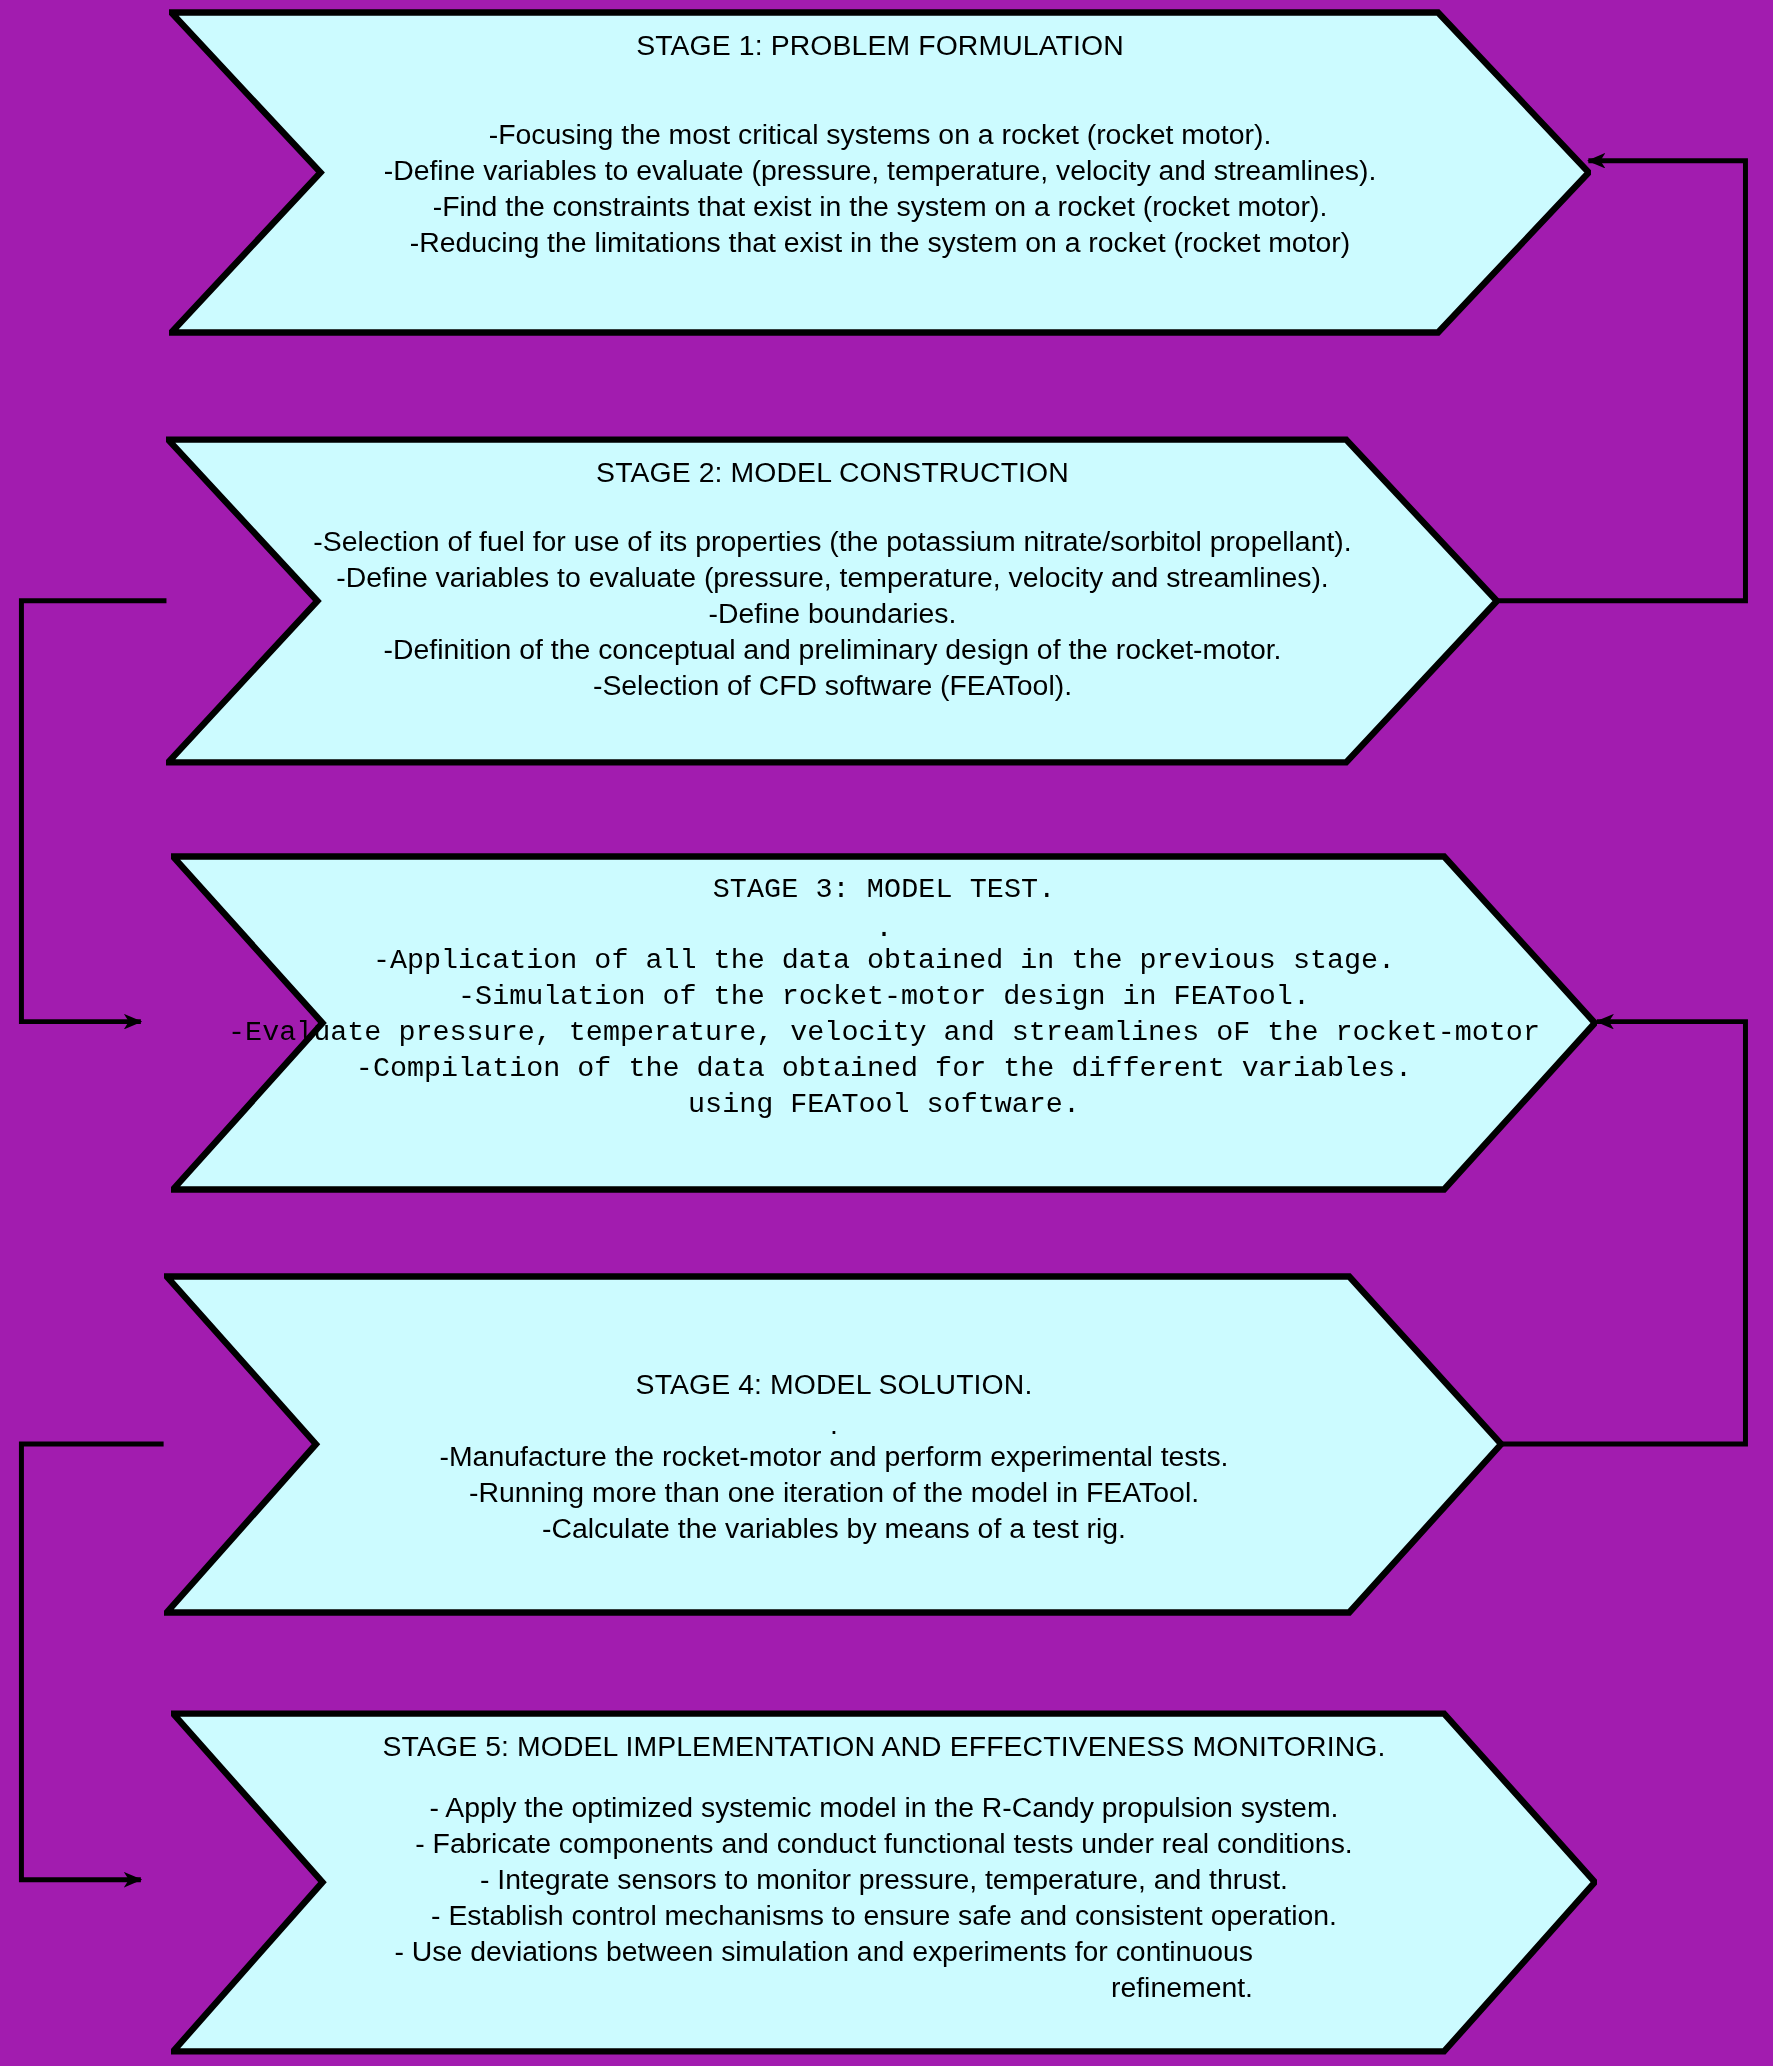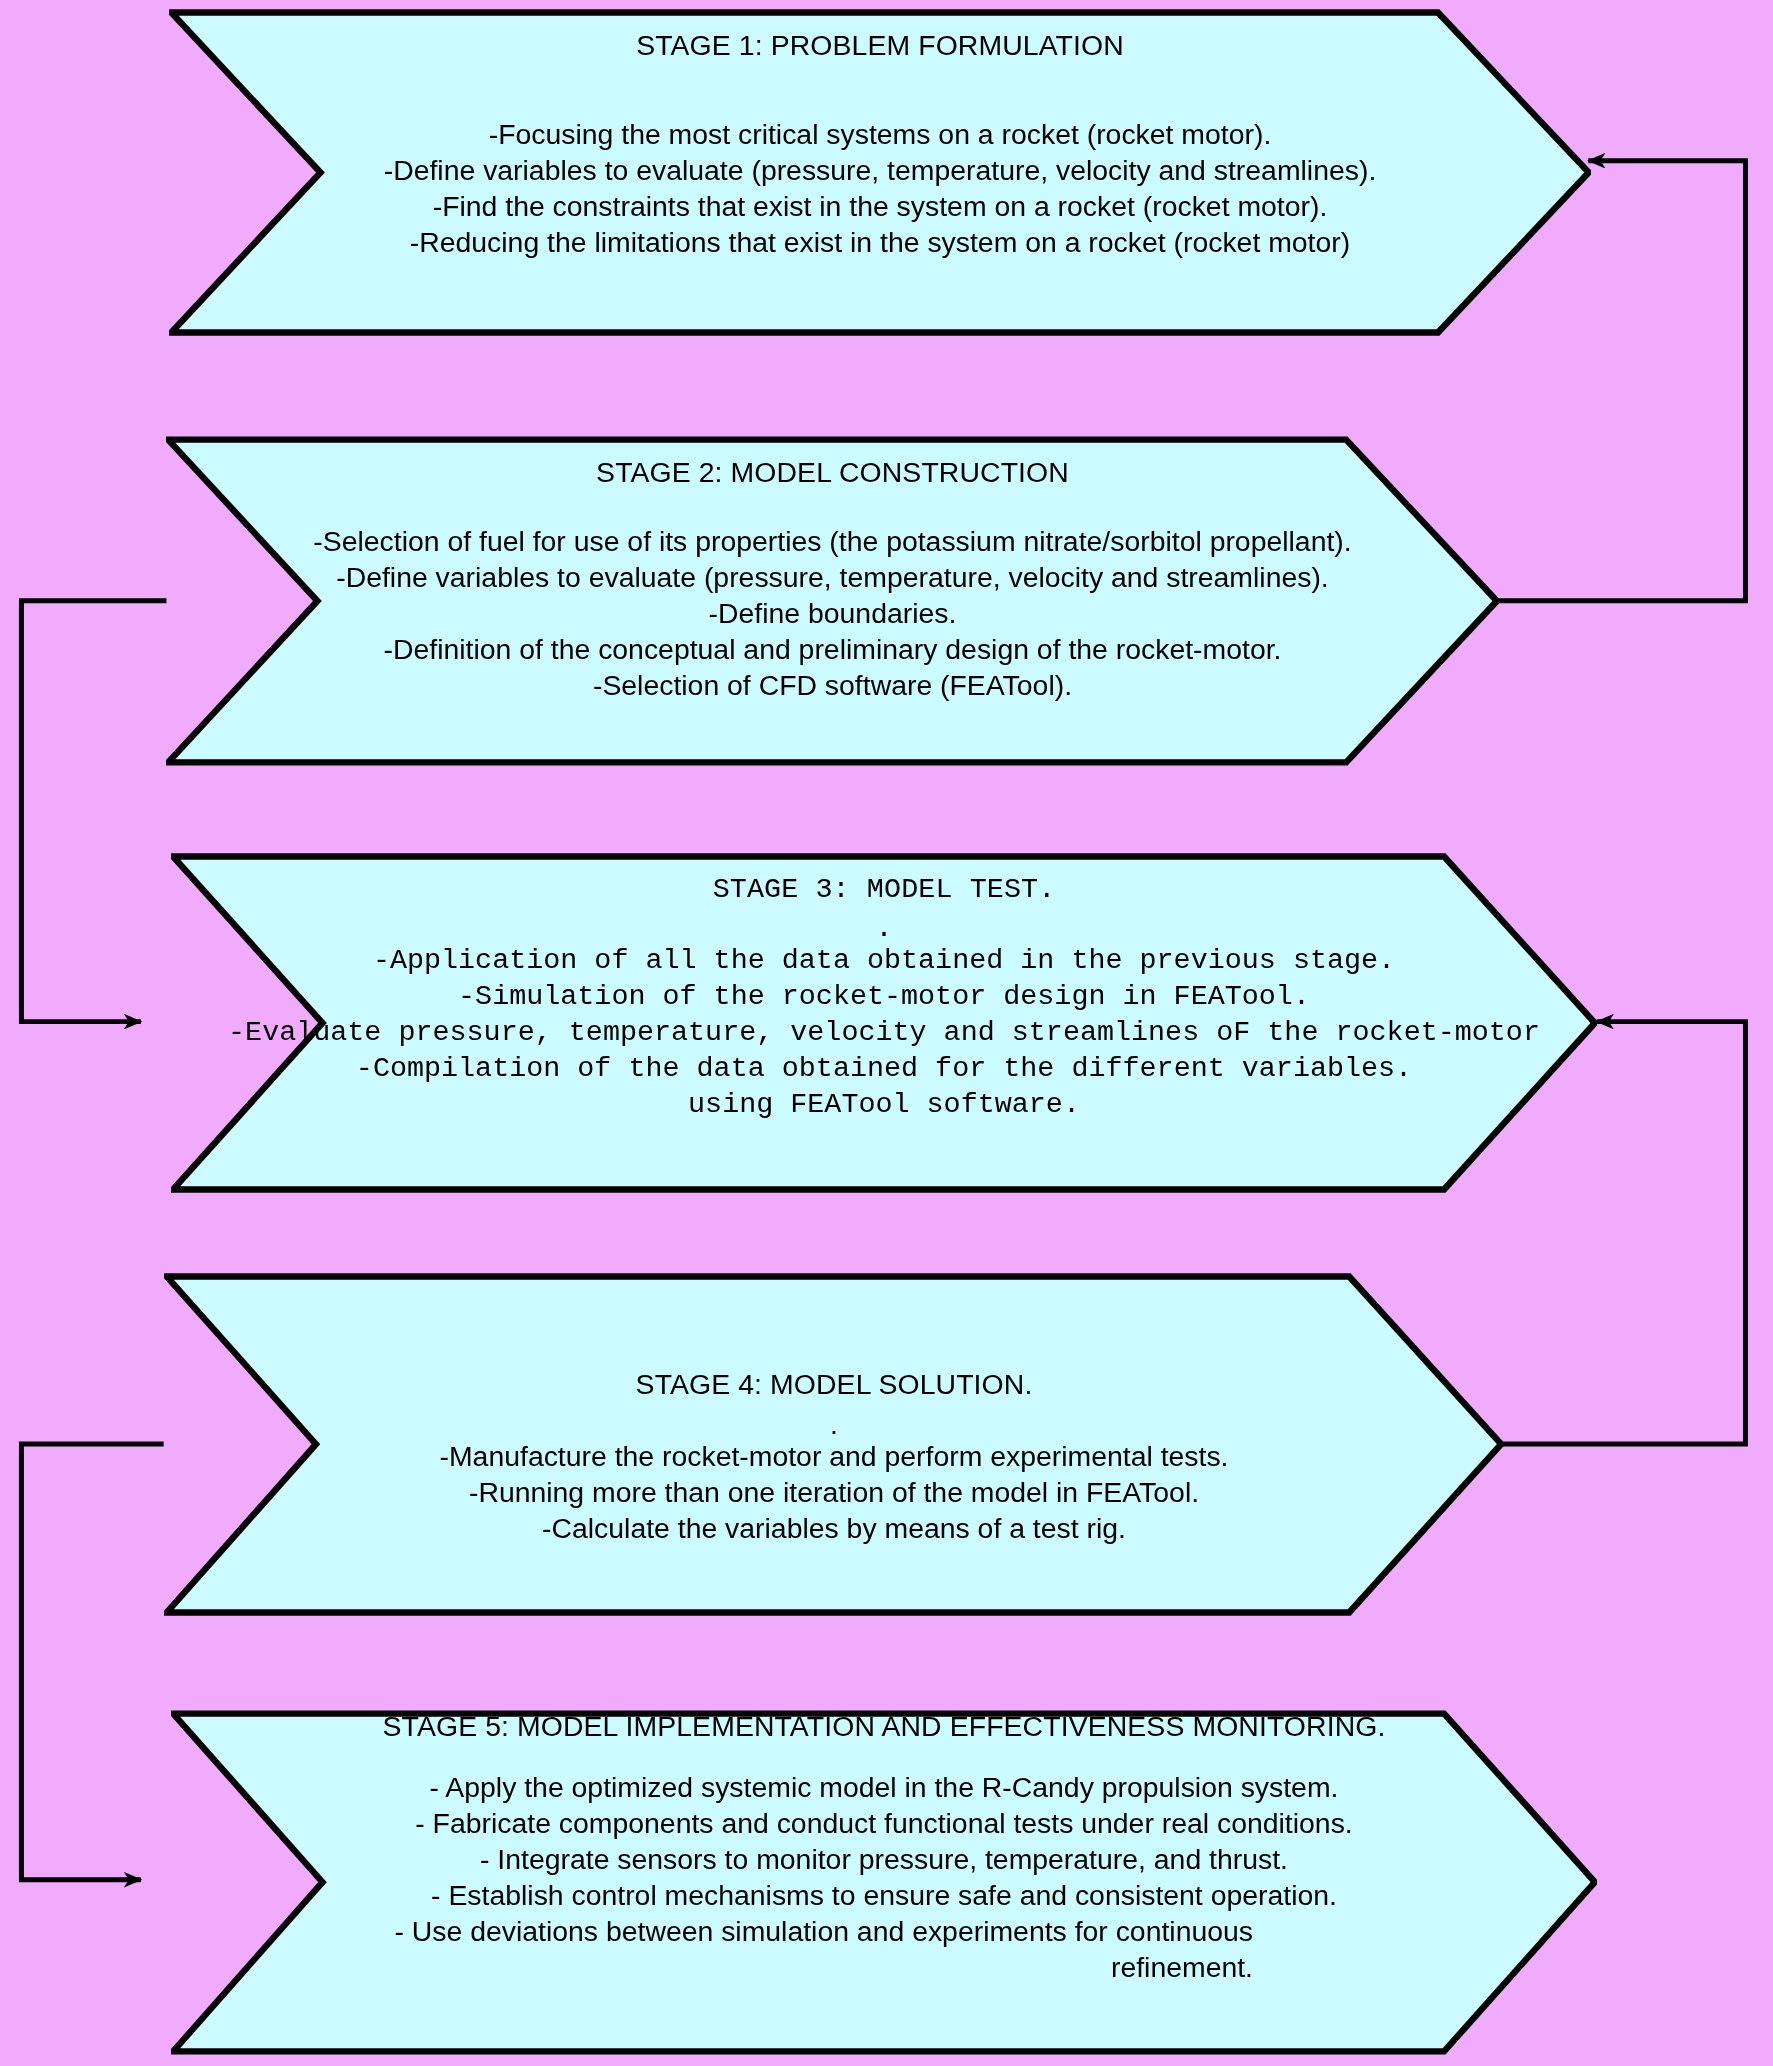--- a/index.html
+++ b/index.html
@@ -4,21 +4,21 @@
 <style>
   html,body{margin:0;padding:0;background:#ffffff;}
   body{
     font-family:"Liberation Sans","DejaVu Sans",sans-serif;
     color:#000000;
   }
   #canvas{
     position:relative;
     width:1774px;
     height:2066px;
-    background:#f0abfc;
+    background:#a21caf;
     overflow:hidden;
   }
   svg#wires{
     position:absolute;
     left:0; top:0;
     width:1774px; height:2066px;
     pointer-events:none;
   }
   .stage{
     position:absolute;
@@ -133,21 +133,21 @@
         <span class="ln">-Running more than one iteration of the model in FEATool.</span>
         <span class="ln">-Calculate the variables by means of a test rig.</span>
       </div>
     </div>
   </div>
 
   <div class="stage" style="left:171px; top:1710px; width:1426px; height:345px;">
     <svg width="1426" height="345" viewBox="0 0 2005 485" style="position:absolute;left:0;top:0;">
       <polygon points="3,5 1790,5 2002,242 1790,480 3,480 213,242" fill="#ccfbff" stroke="#000000" stroke-width="9" stroke-linejoin="miter"></polygon>
     </svg>
-    <div class="body" style="">
+    <div class="body" style="padding-top:20px;">
       <div class="stage-title">STAGE 5: MODEL IMPLEMENTATION AND EFFECTIVENESS MONITORING.</div>
       <div class="stage-lines" style="margin-top:25.6px;">
         <span class="ln">- Apply the optimized systemic model in the R-Candy propulsion system.</span>
         <span class="ln">- Fabricate components and conduct functional tests under real conditions.</span>
         <span class="ln">- Integrate sensors to monitor pressure, temperature, and thrust.</span>
         <span class="ln">- Establish control mechanisms to ensure safe and consistent operation.</span>
       </div>
       <div class="stage-lines wrapt" style="width:1052px; margin-left:30px; align-self:flex-start; padding-left:129px; box-sizing:border-box;">- Use deviations between simulation and experiments for continuous refinement.</div>
     </div>
   </div>

